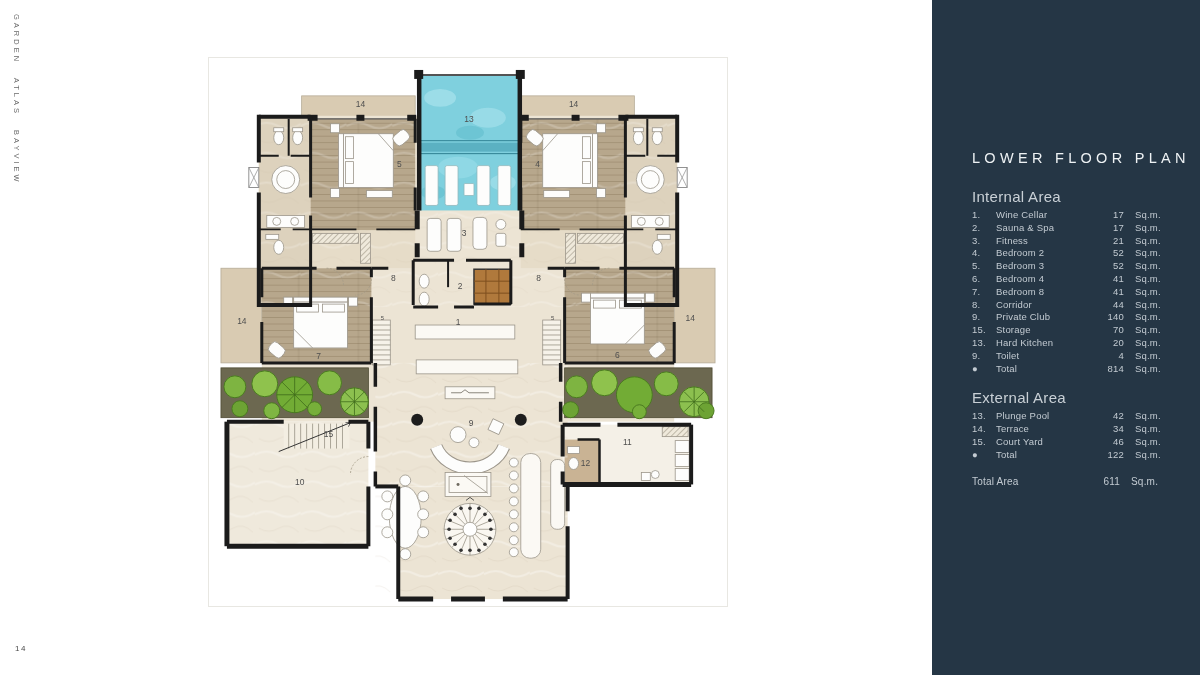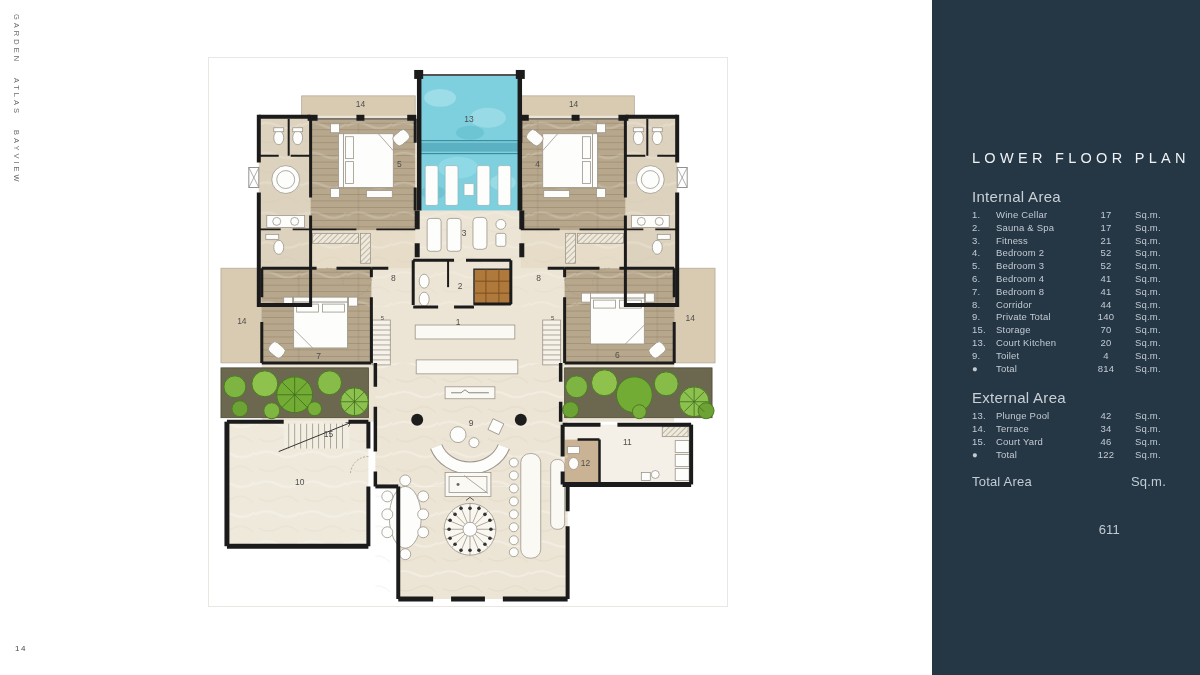--- a/index.html
+++ b/index.html
@@ -14,25 +14,25 @@
              font-size:27px;font-weight:600;letter-spacing:6px;line-height:31px;
              color:rgba(255,255,255,0.55);pointer-events:none;z-index:5;white-space:nowrap;}
   .sidebar{position:absolute;left:932px;top:0;width:268px;height:675px;background:#253645;
            padding:150px 0 0 40px;box-sizing:border-box;}
   .sb-title{font-size:14.5px;font-weight:400;letter-spacing:4.3px;color:#eef2f4;white-space:nowrap;}
   .sb-head{font-size:15px;color:#c9d0d6;margin:0 0 4px 0;letter-spacing:.3px;}
   .sec-internal{margin-top:22px;}
   .sec-external{margin-top:14px;}
   .leg-row{display:grid;grid-template-columns:20px 88px 36px auto;column-gap:4px;
            font-size:9.5px;line-height:12.8px;color:#c3cbd2;letter-spacing:.2px;}
-  .leg-val{text-align:center;}
+  .leg-val{text-align:right;}
   .leg-unit{padding-left:7px;}
   .total-row{display:grid;grid-template-columns:108px 36px auto;column-gap:4px;margin-top:14px;
-           font-size:13px;line-height:12.8px;color:#c3cbd2;letter-spacing:.2px;}
-  .total-row .leg-val{text-align:right;margin-top:48px;}
+           font-size:10px;line-height:12.8px;color:#c3cbd2;letter-spacing:.2px;}
+  .total-row .leg-val{text-align:right;}
   svg text{font-family:"Liberation Sans","DejaVu Sans",sans-serif;}
 </style>
 </head>
 <body>
 
 <div class="brand">GARDEN ATLAS BAYVIEW</div>
 <div class="page-num">14</div>
 
 <div class="plan-card">
 <svg width="518" height="548" viewBox="0 0 520 550" preserveAspectRatio="none">
@@ -491,33 +491,33 @@
           <span class="leg-unit">Sq.m.</span>
         </div>
         <div class="leg-row">
           <span class="leg-num">8.</span>
           <span class="leg-label">Corridor</span>
           <span class="leg-val">44</span>
           <span class="leg-unit">Sq.m.</span>
         </div>
         <div class="leg-row">
           <span class="leg-num">9.</span>
-          <span class="leg-label">Private Total</span>
+          <span class="leg-label">Private Club</span>
           <span class="leg-val">140</span>
           <span class="leg-unit">Sq.m.</span>
         </div>
         <div class="leg-row">
           <span class="leg-num">15.</span>
           <span class="leg-label">Storage</span>
           <span class="leg-val">70</span>
           <span class="leg-unit">Sq.m.</span>
         </div>
         <div class="leg-row">
           <span class="leg-num">13.</span>
-          <span class="leg-label">Court Kitchen</span>
+          <span class="leg-label">Hard Kitchen</span>
           <span class="leg-val">20</span>
           <span class="leg-unit">Sq.m.</span>
         </div>
         <div class="leg-row">
           <span class="leg-num">9.</span>
           <span class="leg-label">Toilet</span>
           <span class="leg-val">4</span>
           <span class="leg-unit">Sq.m.</span>
         </div>
         <div class="leg-row">

